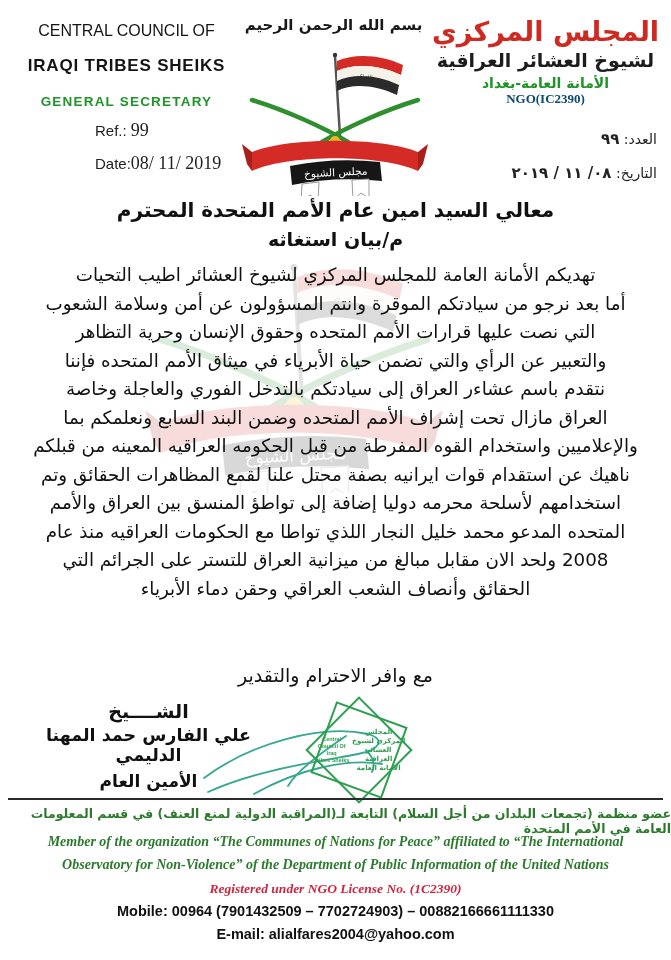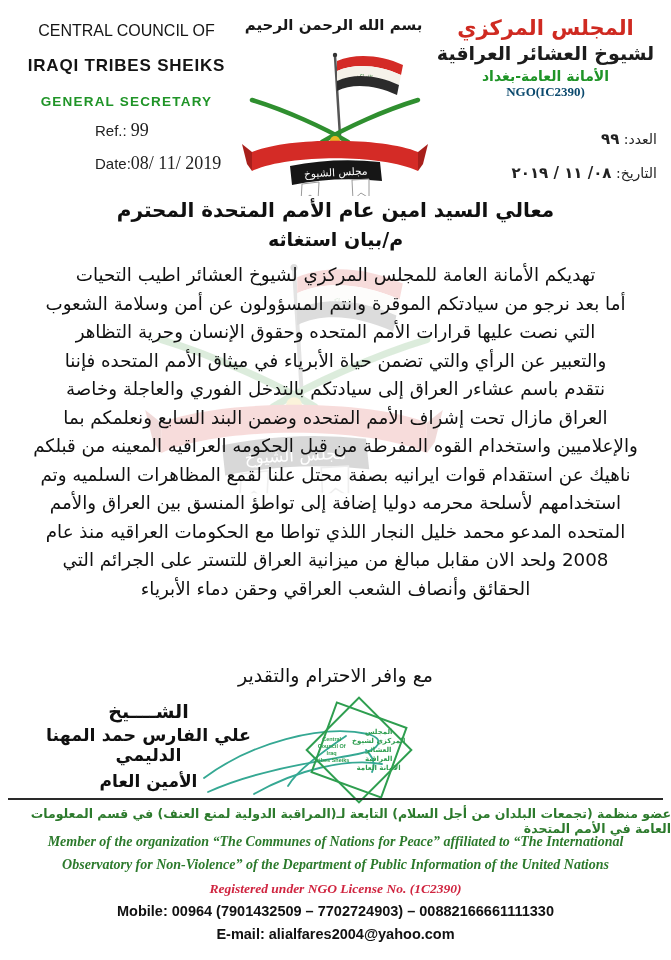--- a/index.html
+++ b/index.html
@@ -15,21 +15,21 @@
   .hl3 { font-size:13.5px; font-weight:bold; color:#1f9427; letter-spacing:1.2px; margin-top:18px; }
   .ref-block { left:95px; top:120px; z-index:2; font-family:"Liberation Sans", sans-serif; }
   .ref-row { font-size:15px; color:#222; margin-bottom:12px; }
   .ref-row .val { font-family:"Liberation Serif", serif; font-size:18px; }
   
   .bismillah { left:236px; top:16px; width:195px; text-align:center; z-index:2;
                direction:rtl; font-size:15px; font-weight:bold; color:#181818; }
   .emblem-wrap { left:240px; top:44px; width:190px; height:152px; z-index:2; }
   
   .hdr-right { right:8px; top:16px; width:235px; text-align:center; direction:rtl; z-index:2; }
-  .hr1 { font-size:21px; font-weight:bold; color:#cf2a21; }
+  .hr1 { font-size:27px; font-weight:bold; color:#cf2a21; }
   .hr2 { font-size:19px; font-weight:bold; color:#1c1c1c; margin-top:2px; }
   .hr3 { font-size:14px; font-weight:bold; color:#1f9427; margin-top:4px; }
   .hr4 { font-size:13px; font-weight:bold; color:#0c4a6e; font-family:"Liberation Serif", serif; }
   .num-block { right:14px; top:130px; width:160px; direction:rtl; text-align:right; z-index:2;
                font-size:14px; color:#222; }
   .num-row { margin-bottom:16px; }
   .num-row .nval { font-weight:bold; font-size:15px; }
   
   .watermark { left:142px; top:250px; opacity:.16; transform:scale(1.6);
                transform-origin:top left; z-index:0; pointer-events:none; }
@@ -184,21 +184,21 @@
 
 <div class="abs body-text">
 
 <div>تهديكم الأمانة العامة للمجلس المركزي لشيوخ العشائر اطيب التحيات</div>
     <div>أما بعد نرجو من سيادتكم الموقرة وانتم المسؤولون عن أمن وسلامة الشعوب</div>
     <div>التي نصت عليها قرارات الأمم المتحده وحقوق الإنسان وحرية التظاهر</div>
     <div>والتعبير عن الرأي والتي تضمن حياة الأبرياء في ميثاق الأمم المتحده فإننا</div>
     <div>نتقدم باسم عشاءر العراق إلى سيادتكم بالتدخل الفوري والعاجلة وخاصة</div>
     <div>العراق مازال تحت إشراف الأمم المتحده وضمن البند السابع  ونعلمكم بما</div>
     <div>والإعلاميين واستخدام القوه المفرطة من قبل الحكومه العراقيه المعينه من قبلكم</div>
-    <div>ناهيك عن استقدام قوات ايرانيه بصفة محتل علنا لقمع المظاهرات السلميه وتم</div>
+    <div>ناهيك عن استقدام قوات ايرانيه بصفة محتل علنا لقمع المظاهرات الحقائق وتم</div>
     <div>استخدامهم لأسلحة محرمه دوليا إضافة إلى تواطؤ المنسق بين العراق والأمم</div>
     <div>المتحده المدعو محمد خليل النجار اللذي تواطا مع الحكومات العراقيه منذ عام</div>
     <div>2008 ولحد الان مقابل مبالغ من ميزانية العراق للتستر على الجرائم التي</div>
     <div>الحقائق وأنصاف الشعب العراقي وحقن دماء الأبرياء</div>
   </div>
 
 <div class="abs closing">مع وافر الاحترام والتقدير</div>
 
 <div class="abs sig-block">
   <div class="sg1">الشــــيخ</div>

